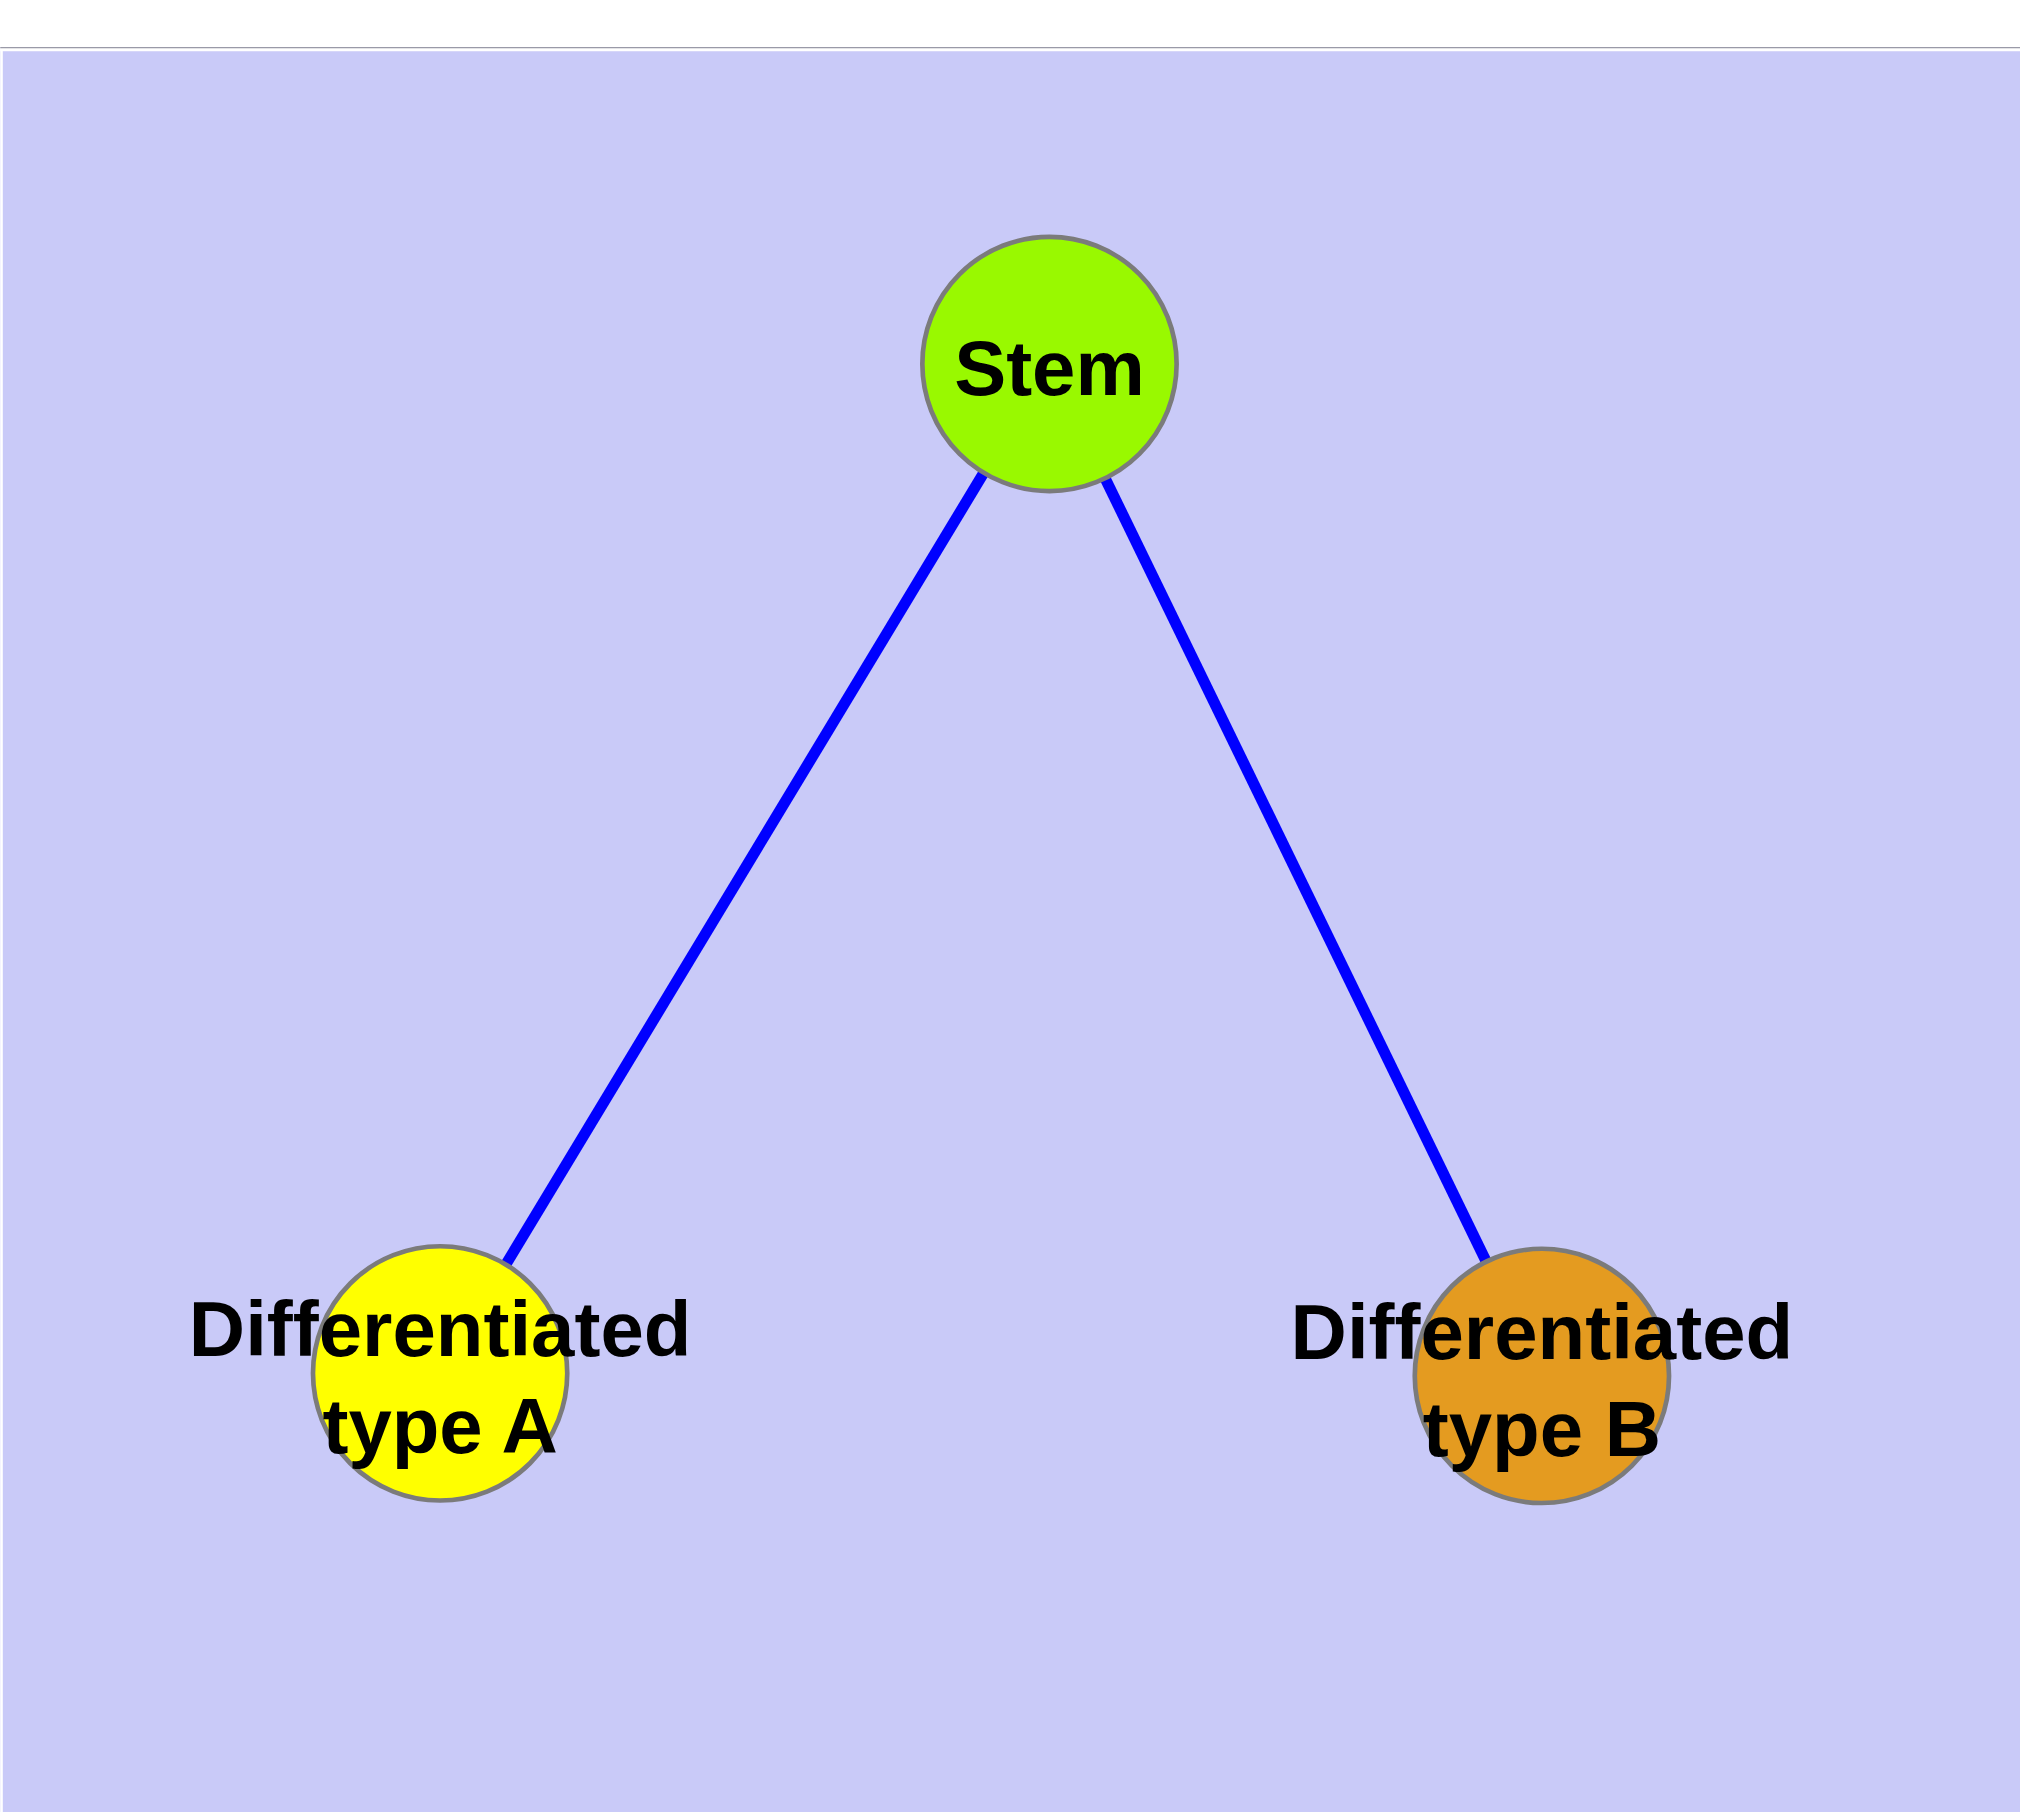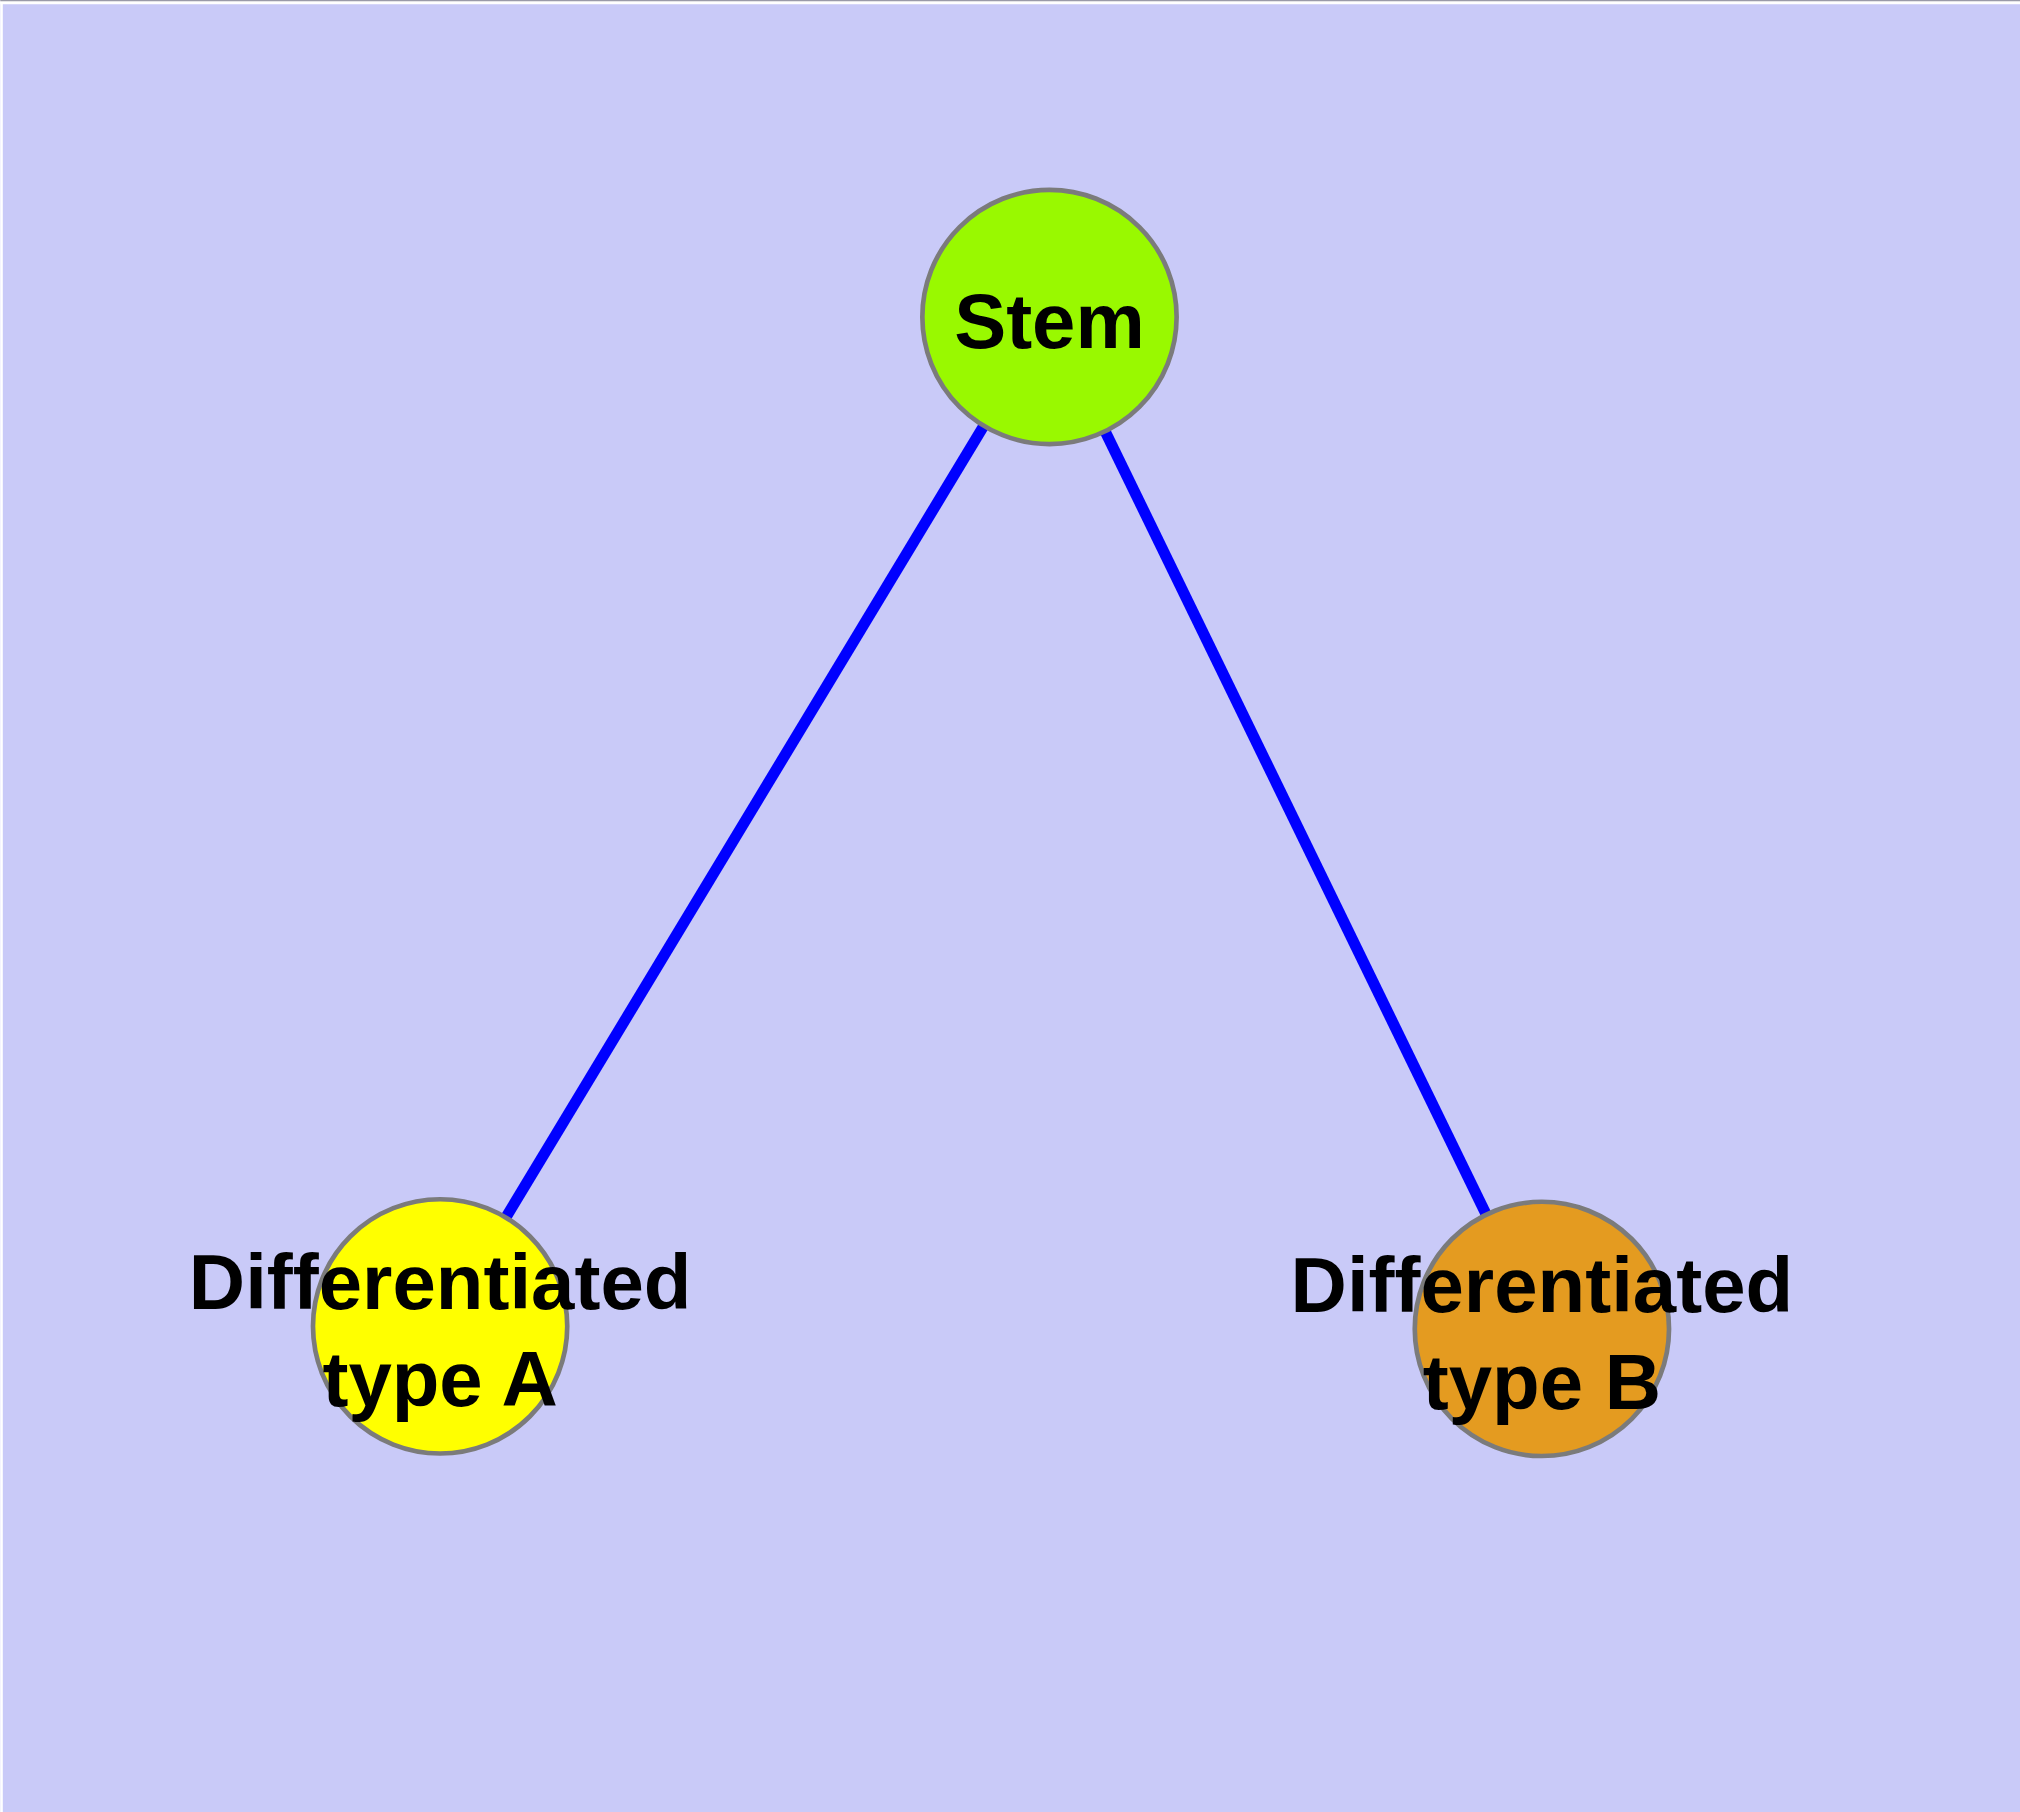--- a/index.html
+++ b/index.html
@@ -8,20 +8,21 @@
     width: 2021px;
     height: 1812px;
     overflow: hidden;
     background: #ffffff;
     font-family: "Liberation Sans", sans-serif;
   }
   .stage {
     position: relative;
     width: 2021px;
     height: 1440px;
+    margin-top: 47px;
   }
   svg.diagram {
     display: block;
     width: 2021px;
     height: 1812px;
   }
   .node-label {
     font-family: "Liberation Sans", "DejaVu Sans", sans-serif;
     font-weight: bold;
     font-size: 92px;

